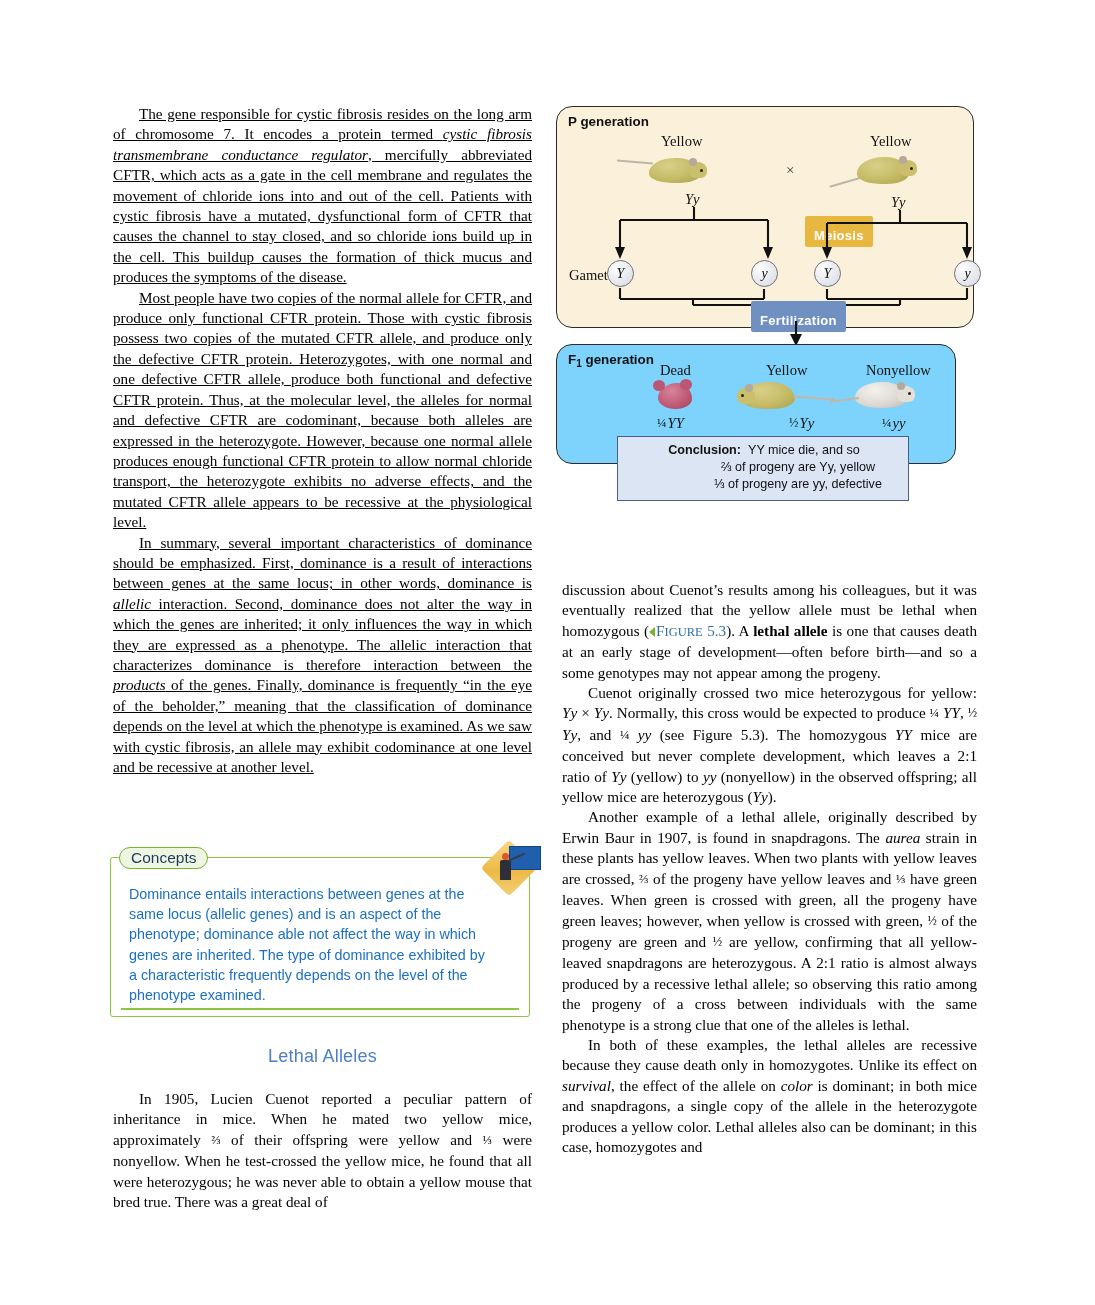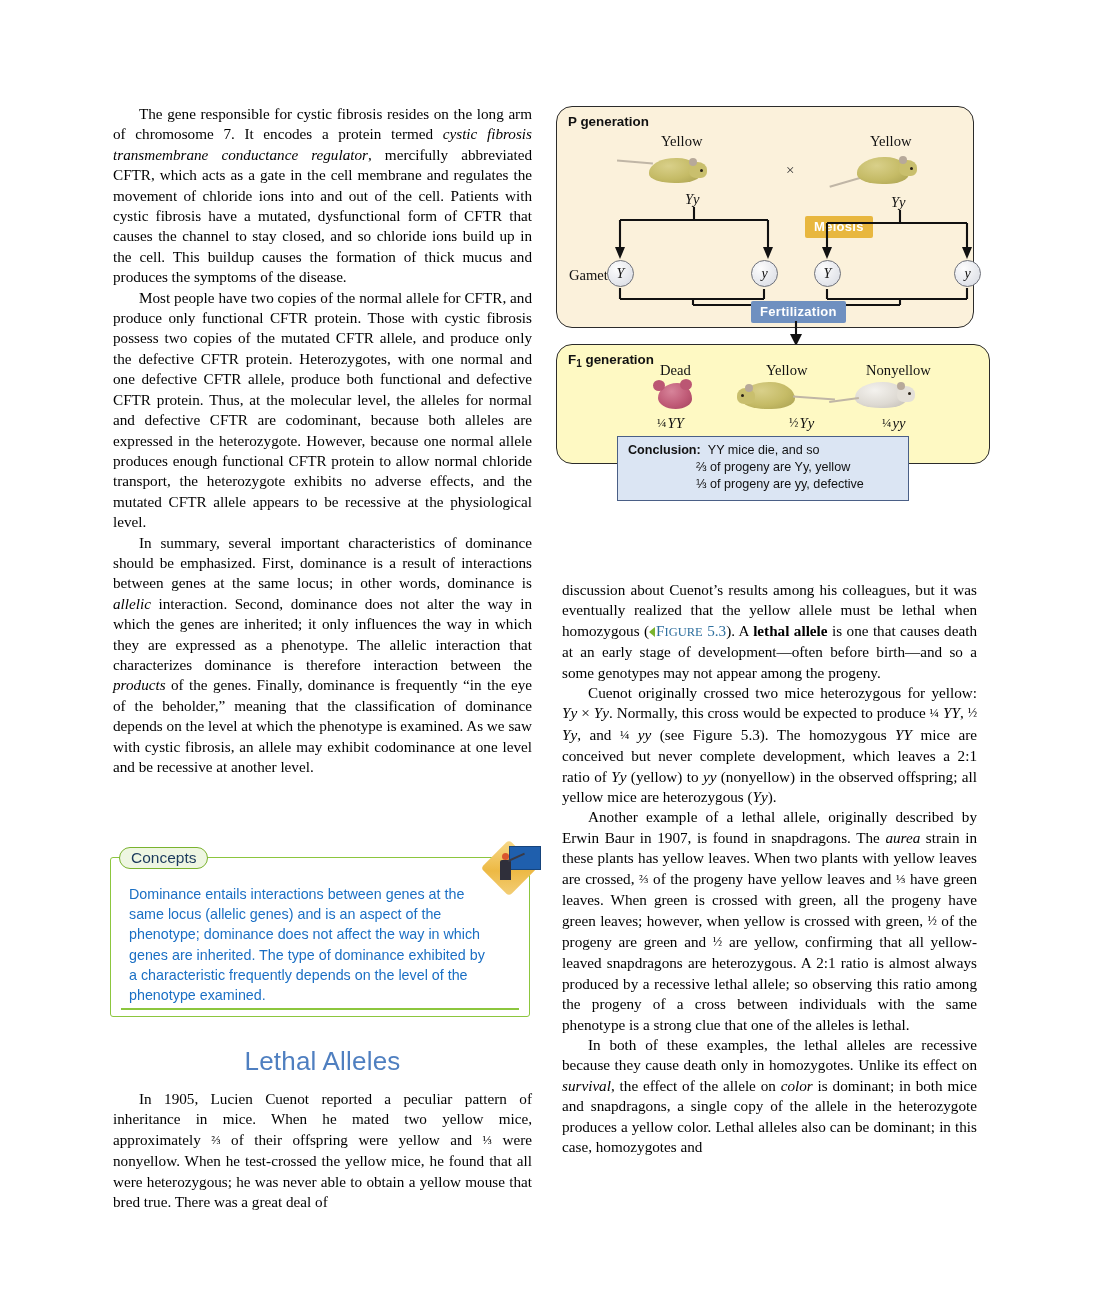--- a/index.html
+++ b/index.html
@@ -20,20 +20,21 @@
     left: 0; top: 0;
     width: 1095px;
     height: 1305px;
   }
   
   .col-left {
     position: absolute;
     left: 113px;
     top: 104px;
     width: 419px;
+    text-decoration: underline;
   }
   .col-right-text {
     position: absolute;
     left: 562px;
     top: 580px;
     width: 415px;
   }
   p.body {
     margin: 0;
     font-size: 15.2px;
@@ -143,21 +144,21 @@
   }
 
   
   .section-heading {
     position: absolute;
     left: 113px;
     top: 1046px;
     width: 419px;
     text-align: center;
     font-family: "Liberation Sans", sans-serif;
-    font-size: 26px;
+    font-size: 18px;
     color: #4f7fc0;
     letter-spacing: 0.2px;
   }
   .lethal-para {
     position: absolute;
     left: 113px;
     top: 1089px;
     width: 419px;
   }
 
@@ -175,23 +176,23 @@
     width: 418px;
     height: 222px;
     background: #fbf1db;
     border: 1.6px solid #2b2b2b;
     border-radius: 16px;
     box-sizing: border-box;
   }
   .f1box {
     position: absolute;
     left: 0; top: 238px;
-    width: 434px;
+    width: 400px;
     height: 120px;
-    background: #fef9c3;
+    background: #7dd3fc;
     border: 1.6px solid #2b2b2b;
     border-radius: 16px;
     box-sizing: border-box;
   }
   .gen-label {
     position: absolute;
     left: 11px;
     top: 7px;
     font-family: "Liberation Sans", sans-serif;
     font-weight: bold;
@@ -212,21 +213,21 @@
     font-size: 14.6px;
     color: #111;
     white-space: nowrap;
   }
   .badge {
     position: absolute;
     font-family: "Liberation Sans", sans-serif;
     font-weight: bold;
     font-size: 13px;
     color: #ffffff;
-    padding: 3px 9px 4px 9px;
+    padding: 12px 9px 4px 9px;
     border-radius: 2px;
     white-space: nowrap;
     letter-spacing: 0.3px;
   }
   .badge.meiosis { background: #e8b73f; }
   .badge.fert { background: #6f90c0; }
   .gamete {
     position: absolute;
     width: 27px; height: 27px;
     border-radius: 50%;
@@ -302,20 +303,21 @@
     top: 330px;
     width: 292px;
     background: #dbe5f3;
     border: 1.3px solid #4a5f86;
     padding: 5px 8px 6px 10px;
     box-sizing: border-box;
     font-family: "Liberation Sans", sans-serif;
     font-size: 12.6px;
     line-height: 17.2px;
     color: #111;
+    text-align: center;
   }
   .conclusion .clabel { font-weight: bold; }
   .conclusion .ind { display: inline-block; width: 68px; }
   .fig-caption {
     position: absolute;
     left: 558px;
     top: 511px;
     width: 418px;
     font-family: "Liberation Sans", sans-serif;
     font-weight: bold;
@@ -366,21 +368,21 @@
     <p class="body">
       Most people have two copies of the normal allele for CFTR, and produce only functional CFTR protein. Those with cystic fibrosis possess two copies of the mutated CFTR allele, and produce only the defective CFTR protein. Heterozygotes, with one normal and one defective CFTR allele, produce both functional and defective CFTR protein. Thus, at the molecular level, the alleles for normal and defective CFTR are codominant, because both alleles are expressed in the heterozygote. However, because one normal allele produces enough functional CFTR protein to allow normal chloride transport, the heterozygote exhibits no adverse effects, and the mutated CFTR allele appears to be recessive at the physiological level.
     </p>
     <p class="body">
       In summary, several important characteristics of dominance should be emphasized. First, dominance is a result of interactions between genes at the same locus; in other words, dominance is <i>allelic</i> interaction. Second, dominance does not alter the way in which the genes are inherited; it only influences the way in which they are expressed as a phenotype. The allelic interaction that characterizes dominance is therefore interaction between the <i>products</i> of the genes. Finally, dominance is frequently “in the eye of the beholder,” meaning that the classification of dominance depends on the level at which the phenotype is examined. As we saw with cystic fibrosis, an allele may exhibit codominance at one level and be recessive at another level.
     </p>
   </div>
 
   <div class="concepts">
     <div class="concepts-title">Concepts</div>
-    <div class="concepts-body">Dominance entails interactions between genes at the same locus (allelic genes) and is an aspect of the phenotype; dominance does not affect the way in which genes are inherited. The type of dominance exhibited by a characteristic frequently depends on the level of the phenotype examined.</div>
+    <div class="concepts-body">Dominance entails interactions between genes at the same locus (allelic genes) and is an aspect of the phenotype; dominance able not affect the way in which genes are inherited. The type of dominance exhibited by a characteristic frequently depends on the level of the phenotype examined.</div>
     <div class="concepts-rule"></div>
     <div class="concepts-icon">
       <div class="diamond"></div>
       <div class="board"></div>
       <div class="teacher-body"></div>
       <div class="teacher-head"></div>
       <div class="pointer"></div>
     </div>
   </div>
 

